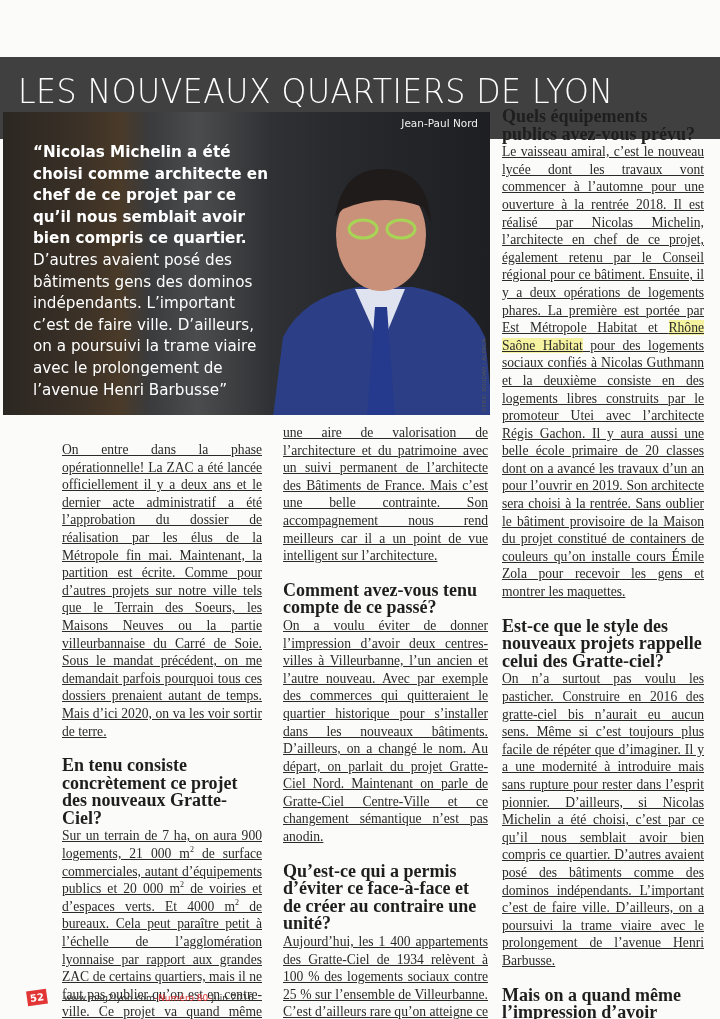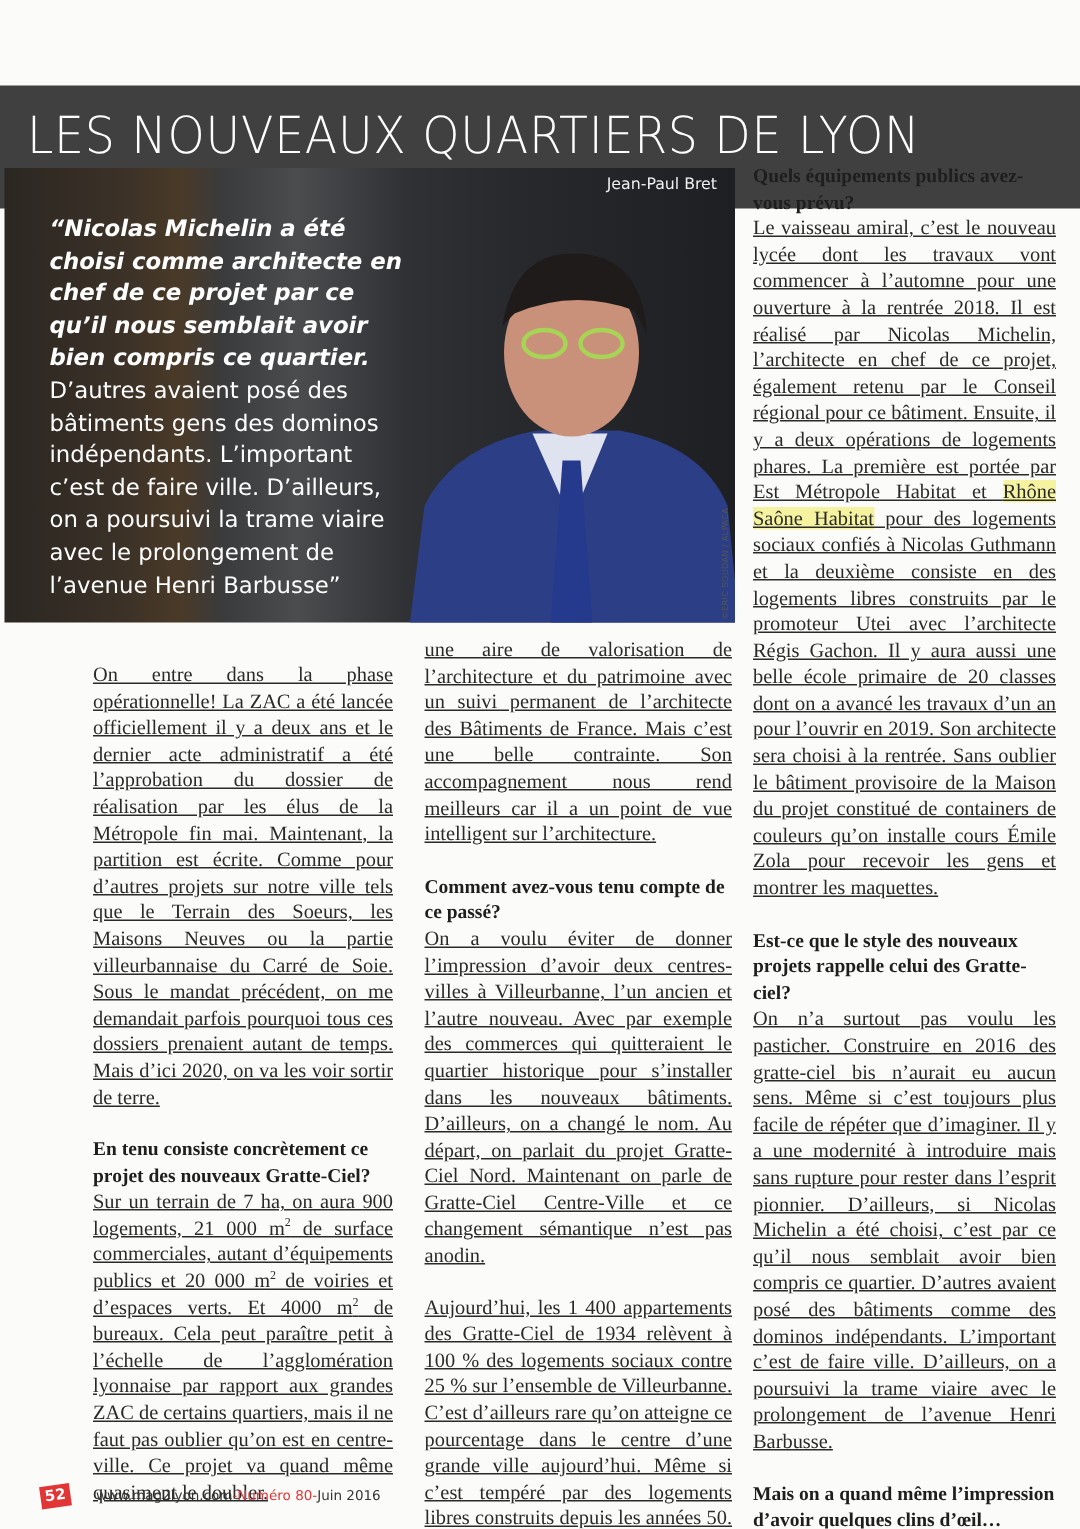--- a/index.html
+++ b/index.html
@@ -3,26 +3,26 @@
 <meta charset="utf-8">
 <style>
   html,body{margin:0;padding:0;}
   body{width:720px;height:1019px;background:#fbfbf9;position:relative;overflow:hidden;font-family:"Liberation Serif",serif;color:#2a2a2a;}
   .banner{position:absolute;left:0;top:10px;width:720px;height:82px;background:#404040;margin-top:47px;}
   .banner h1{margin:0;position:absolute;left:18px;top:14px;font-family:"DejaVu Sans",sans-serif;font-weight:200;font-size:34px;letter-spacing:0.5px;color:#fff;white-space:nowrap;transform:scaleX(0.93);transform-origin:left;}
   .photo{position:absolute;left:3px;top:112px;width:487px;height:303px;overflow:hidden;
     background:linear-gradient(90deg,#2b2722 0%,#3b3127 16%,#4a3a28 24%,#3a3b3d 30%,#4a4c4e 40%,#2f3134 55%,#28292c 70%,#1e1f22 100%);}
   .photo .figure{position:absolute;left:260px;top:35px;width:230px;height:270px;}
   .quote{position:absolute;left:30px;top:30px;width:240px;font-family:"DejaVu Sans",sans-serif;font-size:15.2px;line-height:21.6px;color:#fff;}
-  .quote b{font-weight:bold;font-style:italic;}
+  .quote b{font-weight:bold;}
   .caption{position:absolute;right:12px;top:5px;font-family:"DejaVu Sans",sans-serif;font-size:10.5px;color:#f0f0f0;}
   .credit{position:absolute;left:481px;top:413px;transform:rotate(-90deg);transform-origin:left top;font-family:"DejaVu Sans",sans-serif;font-size:5.5px;color:#555;white-space:nowrap;letter-spacing:0.2px;}
   .col{position:absolute;font-size:13.6px;line-height:17.6px;text-align:justify;hyphens:manual;}
   .col p{margin:0;text-decoration:underline;}
-  .col h3{margin:0;font-size:13px;line-height:17.6px;font-weight:bold;color:#1e1e1e;text-align:left;}
+  .col h3{margin:0;font-size:18px;line-height:17.6px;font-weight:bold;color:#1e1e1e;text-align:left;}
   .gap{height:17px;}
   .c1{left:62px;top:424px;width:200px;}
   .c2{left:283px;top:424px;width:205px;}
   .c3{left:502px;top:108px;width:202px;}
   .hl{background:#f5f2a0;}
   sup{font-size:8px;line-height:0;}
   .footer{position:absolute;left:27px;top:990px;font-family:"DejaVu Sans",sans-serif;font-size:9px;color:#333;display:flex;align-items:center;}
   .pagenum{display:inline-block;background:#e23536;color:#fff;font-weight:bold;font-size:10px;padding:2px 3px;transform:rotate(-8deg);margin-right:17px;}
   .footer .accent{color:#e23536;}
 </style>
@@ -36,21 +36,21 @@
 <div class="photo">
   <svg class="figure" viewBox="0 0 230 270">
     <path d="M10 270 L20 190 Q40 150 95 140 L150 140 Q205 150 222 190 L230 270 Z" fill="#2c3f86"></path>
     <path d="M92 142 L118 200 L142 142 Z" fill="#dfe3ef"></path>
     <path d="M112 160 L124 160 L132 270 L104 270 Z" fill="#253a8c"></path>
     <ellipse cx="118" cy="88" rx="45" ry="56" fill="#c9907a"></ellipse>
     <path d="M72 70 Q80 20 122 22 Q165 24 168 75 L160 60 Q120 45 80 62 Z" fill="#1f1b1a"></path>
     <ellipse cx="100" cy="82" rx="14" ry="9" fill="none" stroke="#a8d456" stroke-width="3"></ellipse>
     <ellipse cx="138" cy="82" rx="14" ry="9" fill="none" stroke="#a8d456" stroke-width="3"></ellipse>
   </svg>
-  <div class="caption">Jean-Paul Bret</div>
+  <div class="caption">Jean-Paul Nord</div>
   <div class="quote">
     <b>“Nicolas Michelin a été choisi comme architecte en chef de ce projet par ce qu’il nous semblait avoir bien compris ce quartier.</b><span> D’autres avaient posé des bâtiments gens des dominos indépendants. L’important c’est de faire ville. D’ailleurs, on a poursuivi la trame viaire avec le prolongement de l’avenue Henri Barbusse”</span>
   </div>
 </div>
 <div class="credit">©ERIC SOUDAN / ALPACA</div>
 
 <div class="col c1">
   <div class="gap"></div>
   <p>On entre dans la phase opérationnelle! La ZAC a été lancée officiellement il y a deux ans et le dernier acte administratif a été l’approbation du dossier de réalisation par les élus de la Métropole fin mai. Maintenant, la partition est écrite. Comme pour d’autres projets sur notre ville tels que le Terrain des Soeurs, les Maisons Neuves ou la partie villeurbannaise du Carré de Soie. Sous le mandat précédent, on me demandait parfois pourquoi tous ces dossiers prenaient autant de temps. Mais d’ici 2020, on va les voir sortir de terre.</p>
   <div class="gap"></div>
@@ -58,20 +58,21 @@
   <p><span>Sur un terrain de 7 ha, on aura 900 logements, 21 000 m</span><sup>2</sup><span> de surface commerciales, autant d’équipements publics et 20 000 m</span><sup>2</sup><span> de voiries et d’espaces verts. Et 4000 m</span><sup>2</sup><span> de bureaux. Cela peut paraître petit à l’échelle de l’agglomération lyonnaise par rapport aux grandes ZAC de certains quartiers, mais il ne faut pas oublier qu’on est en centre-ville. Ce projet va quand même quasiment le doubler.</span></p>
 
 </div>
 
 <div class="col c2">
   <p>une aire de valorisation de l’architecture et du patrimoine avec un suivi permanent de l’architecte des Bâtiments de France. Mais c’est une belle contrainte. Son accompagnement nous rend meilleurs car il a un point de vue intelligent sur l’architecture.</p>
   <div class="gap"></div>
   <h3>Comment avez-vous tenu compte de ce passé?</h3>
   <p>On a voulu éviter de donner l’impression d’avoir deux centres-villes à Villeurbanne, l’un ancien et l’autre nouveau. Avec par exemple des commerces qui quitteraient le quartier historique pour s’installer dans les nouveaux bâtiments. D’ailleurs, on a changé le nom. Au départ, on parlait du projet Gratte-Ciel Nord. Maintenant on parle de Gratte-Ciel Centre-Ville et ce changement sémantique n’est pas anodin.</p>
   <div class="gap"></div>
+  <h3>Qu’est-ce qui a permis d’éviter ce face-à-face et de créer au contraire une unité?</h3>
   <p>Aujourd’hui, les 1 400 appartements des Gratte-Ciel de 1934 relèvent à 100 % des logements sociaux contre 25 % sur l’ensemble de Villeurbanne. C’est d’ailleurs rare qu’on atteigne ce pourcentage dans le centre d’une grande ville aujourd’hui. Même si c’est tempéré par des logements libres construits depuis les années 50. J’ai donc voulu éviter que côté nouveau quartier ce soit seulement de la construction privée. Du coup, il y a encore 50 % de logements sociaux de différents types dont 20 % d’accession sociale à la propriété.</p>
 </div>
 
 <div class="col c3">
   <h3>Quels équipements publics avez-vous prévu?</h3>
   <p><span>Le vaisseau amiral, c’est le nouveau lycée dont les travaux vont commencer à l’automne pour une ouverture à la rentrée 2018. Il est réalisé par Nicolas Michelin, l’architecte en chef de ce projet, également retenu par le Conseil régional pour ce bâtiment. Ensuite, il y a deux opérations de logements phares. La première est portée par Est Métropole Habitat et </span><span class="hl">Rhône Saône Habitat</span><span> pour des logements sociaux confiés à Nicolas Guthmann et la deuxième consiste en des logements libres construits par le promoteur Utei avec l’architecte Régis Gachon. Il y aura aussi une belle école primaire de 20 classes dont on a avancé les travaux d’un an pour l’ouvrir en 2019. Son architecte sera choisi à la rentrée. Sans oublier le bâtiment provisoire de la Maison du projet constitué de containers de couleurs qu’on installe cours Émile Zola pour recevoir les gens et montrer les maquettes.</span></p>
   <div class="gap"></div>
   <h3>Est-ce que le style des nouveaux projets rappelle celui des Gratte-ciel?</h3>
   <p>On n’a surtout pas voulu les pasticher. Construire en 2016 des gratte-ciel bis n’aurait eu aucun sens. Même si c’est toujours plus facile de répéter que d’imaginer. Il y a une modernité à introduire mais sans rupture pour rester dans l’esprit pionnier. D’ailleurs, si Nicolas Michelin a été choisi, c’est par ce qu’il nous semblait avoir bien compris ce quartier. D’autres avaient posé des bâtiments comme des dominos indépendants. L’important c’est de faire ville. D’ailleurs, on a poursuivi la trame viaire avec le prolongement de l’avenue Henri Barbusse.</p>
   <div class="gap"></div>

